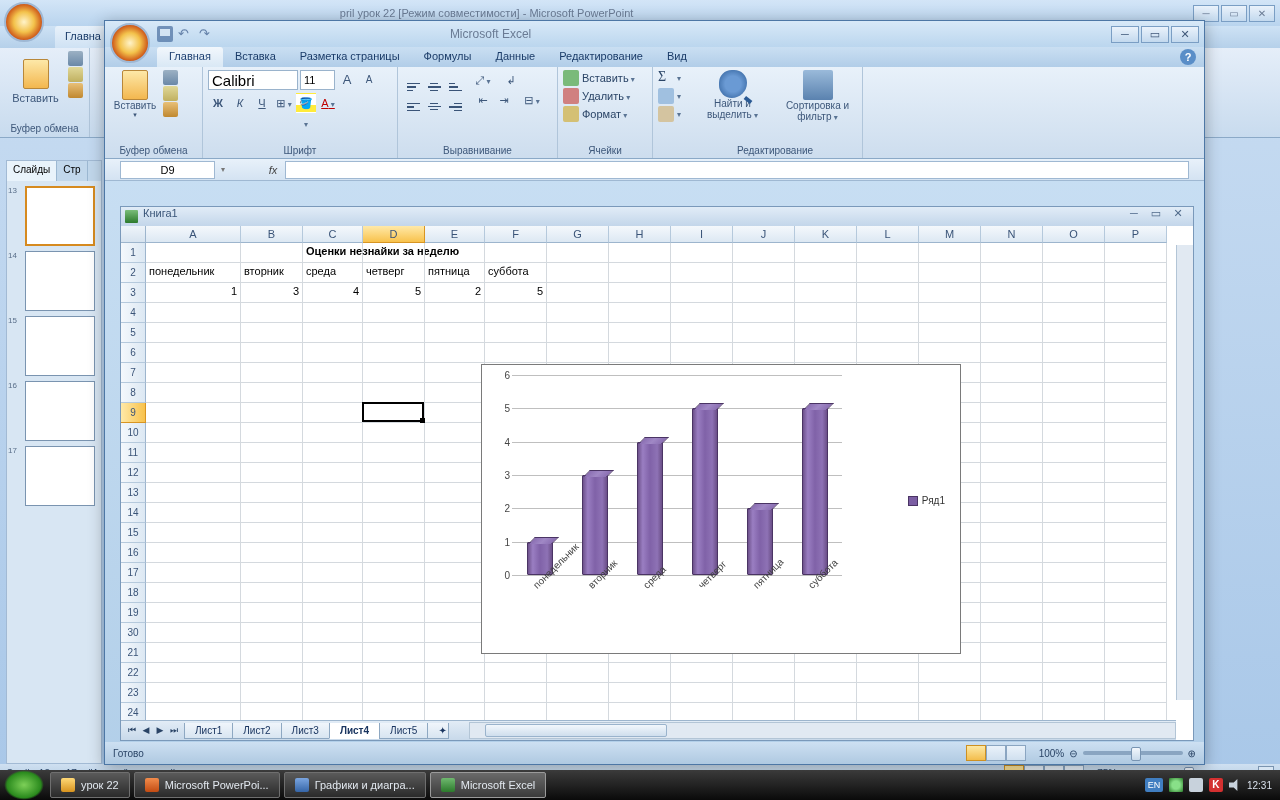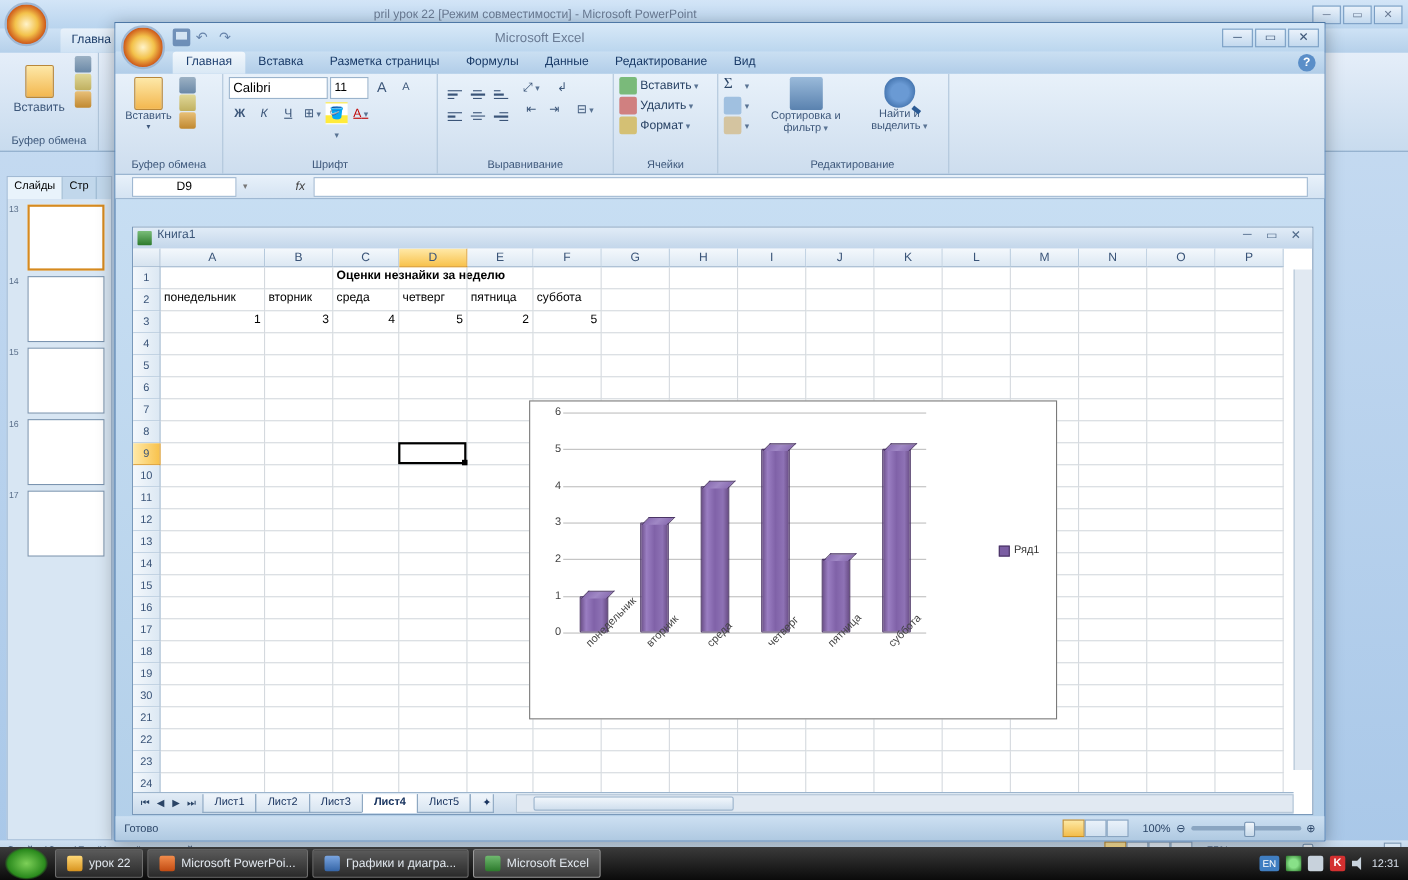--- a/index.html
+++ b/index.html
@@ -64,21 +64,21 @@
 
 .xl-tabs { height: 20px; background: linear-gradient(#cadff2,#b1cde8); padding-left: 52px; display: flex; font-size: 11px; color: #1a3b68; position: relative; }
 .xl-tab { padding: 3px 12px 0; cursor: pointer; }
 .xl-tab.active { background: linear-gradient(#f2f7fc,#d9e8f5); border-radius: 3px 3px 0 0; color: #1d3f70; }
 .xl-help { position: absolute; right: 8px; top: 2px; width: 16px; height: 16px; border-radius: 50%; background: #5a8ec8; color: #fff; font-size: 11px; font-weight: bold; text-align: center; line-height: 16px; }
 
 .xl-ribbon { height: 92px; background: linear-gradient(#e8f1fa,#cdddee); border-bottom: 1px solid #8ba9c7; display: flex; overflow: hidden; }
 .xl-grp { border-right: 1px solid #b0c5da; padding: 3px 5px 2px; display: flex; flex-direction: column; font-size: 10px; color: #3d577a; }
 .xl-glabel { text-align: center; margin-top: auto; padding-top: 2px; font-size: 10px; }
 .xl-font-row { display: flex; gap: 2px; align-items: center; margin-bottom: 3px; }
-.xl-fontbox { width: 90px; height: 20px; border: 1px solid #9ab3cc; background: #fff; font-size: 12px; padding: 1px 3px; }
+.xl-fontbox { width: 90px; height: 20px; border: 1px solid #9ab3cc; background: #fff; font-size: 15px; padding: 1px 3px; }
 .xl-sizebox { width: 35px; height: 20px; border: 1px solid #9ab3cc; background: #fff; font-size: 11px; padding: 1px 3px; }
 .xl-btn { width: 20px; height: 20px; border: 1px solid transparent; text-align: center; line-height: 18px; font-size: 11px; cursor: pointer; }
 .xl-big-paste { width: 50px; display: flex; flex-direction: column; align-items: center; font-size: 10px; }
 .xl-minibtns { display: flex; flex-direction: column; gap: 1px; margin-left: 3px; }
 .row { display: flex; gap: 1px; }
 .row-left { display: flex; align-items: center; gap: 3px; text-align: left; font-size: 11px; color: #2a4466; margin-bottom: 2px; }
 .row-left .sico { width: 16px; height: 16px; }
 .dd::after { content: ' ▾'; font-size: 8px; color: #5a7494; }
 
 
@@ -380,26 +380,26 @@
           <span class="sico fill"></span>
         </div>
       <div class="row-left dd">
           <span class="sico clear"></span>
         </div>
     </div>
 
     <div class="xl-grp" style="width:175px">
       <div style="display:flex;gap:6px;flex:1">
         <div style="flex:1;text-align:center;font-size:10px">
+          <div class="findico"></div>
+          <div class="dd">Найти и выделить</div>
+        </div>
+        <div style="flex:1;text-align:center;font-size:10px">
           <div class="sortico"></div>
           <div class="dd">Сортировка и фильтр</div>
-        </div>
-        <div style="flex:1;text-align:center;font-size:10px">
-          <div class="findico"></div>
-          <div class="dd">Найти и выделить</div>
         </div>
       </div>
       <div class="xl-glabel">Редактирование</div>
     </div>
   </div>
 
   <div class="xl-fbar">
     <input class="namebox" value="D9" style="">
     <span style="font-size:8px;color:#777;padding:0 4px">▾</span>
     <span style="width:30px"></span>

